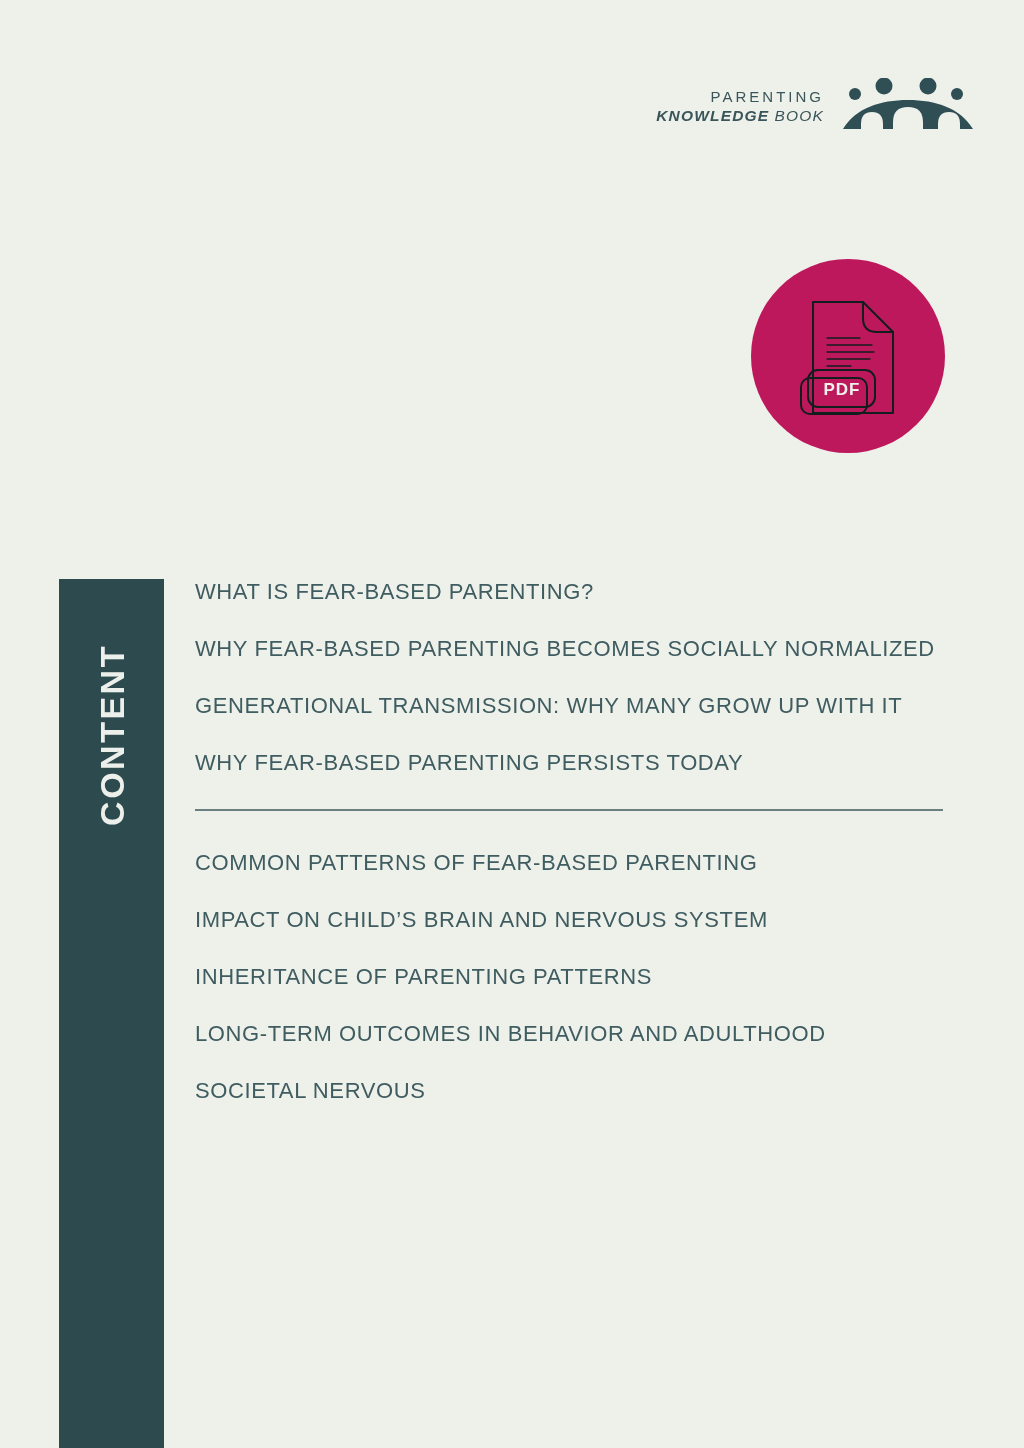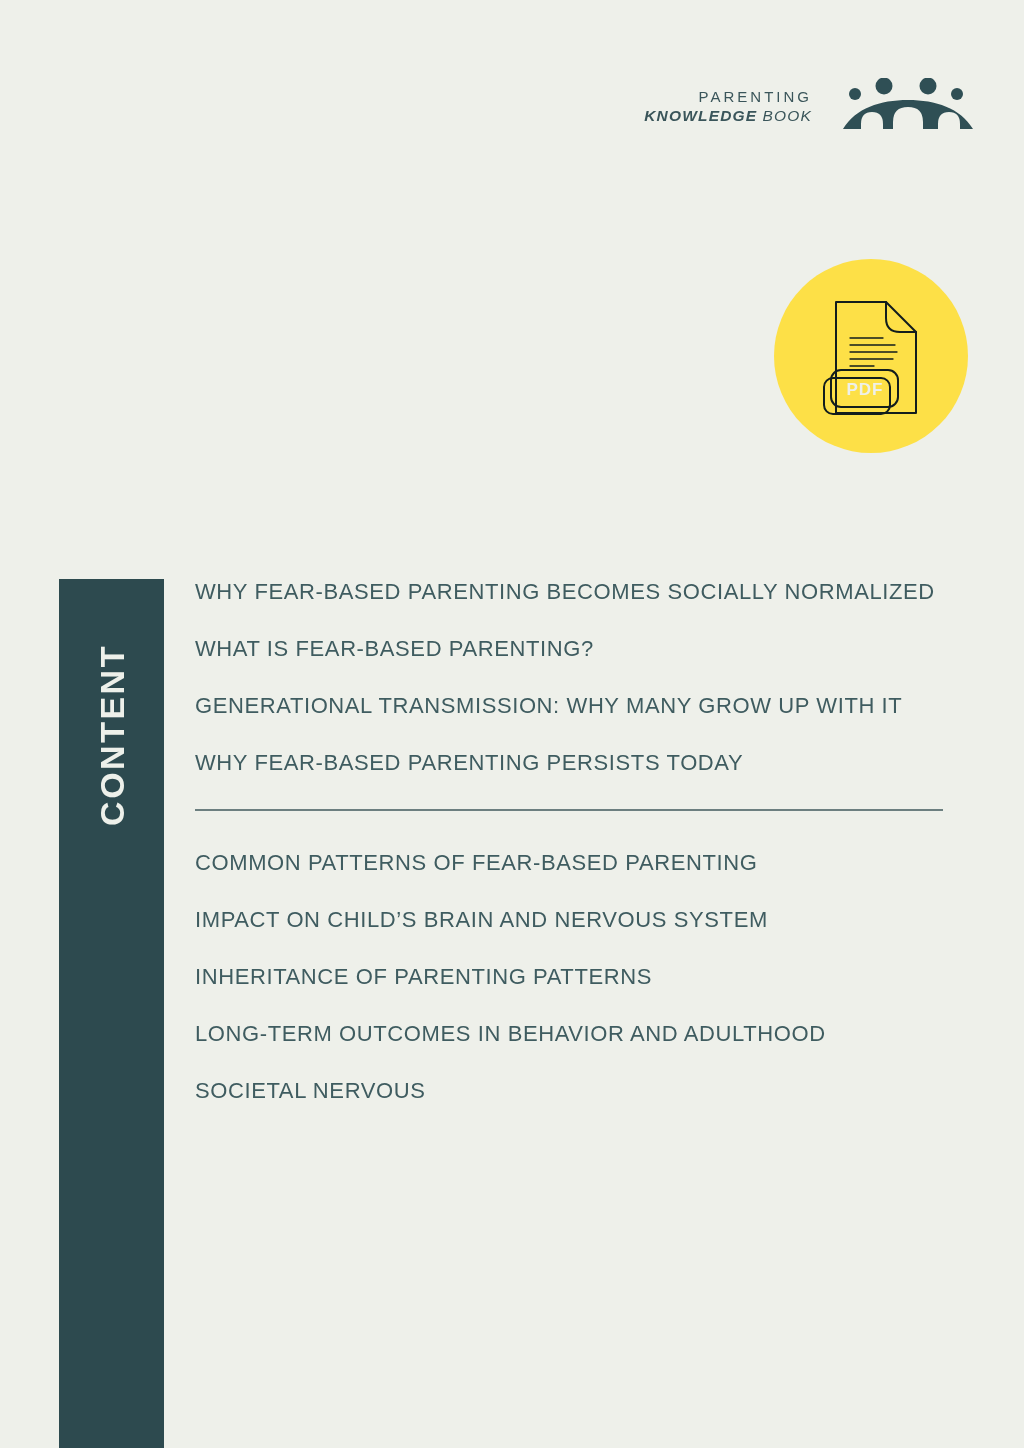--- a/index.html
+++ b/index.html
@@ -12,47 +12,47 @@
     overflow: hidden;
   }
 
   
   .brand {
     position: absolute;
     top: 78px;
     right: 49px;
     display: flex;
     align-items: center;
-    gap: 30px;
+    gap: 18px;
     color: #3a555a;
   }
   .brand-text { text-align: right; }
   .brand-line1 {
     font-size: 15px;
     letter-spacing: 3px;
     line-height: 19px;
   }
   .brand-line2 {
     font-size: 15.5px;
     letter-spacing: 1.2px;
     line-height: 19px;
   }
   .brand-line2 .bi { font-weight: bold; font-style: italic; }
   .brand-line2 .book { margin-left: 5px; font-style: italic; }
   .brand-icon { width: 133px; height: 56px; display: block; }
 
   
   .pdf-circle {
     position: absolute;
-    left: 774px;
+    left: 751px;
     top: 259px;
     width: 194px;
     height: 194px;
     border-radius: 50%;
-    background: #fde047;
+    background: #be185d;
   }
   .pdf-svg { position: absolute; left: 0; top: 0; width: 194px; height: 194px; }
   .pdf-text {
     font-family: "Liberation Sans", sans-serif;
     font-weight: bold;
     font-size: 17px;
     letter-spacing: 1px;
     fill: #eef0ea;
   }
 
@@ -144,22 +144,22 @@
       </g>
       <text class="pdf-text" x="91" y="136" text-anchor="middle">PDF</text>
     </svg>
   </div>
 
   <aside class="content-bar">
     <span class="content-label">CONTENT</span>
   </aside>
 
   <main class="toc">
+    <div class="toc-item">WHAT IS FEAR-BASED PARENTING?</div>
     <div class="toc-item">WHY FEAR-BASED PARENTING BECOMES SOCIALLY NORMALIZED</div>
-    <div class="toc-item">WHAT IS FEAR-BASED PARENTING?</div>
     <div class="toc-item">GENERATIONAL TRANSMISSION: WHY MANY GROW UP WITH IT</div>
     <div class="toc-item">WHY FEAR-BASED PARENTING PERSISTS TODAY</div>
 
     <hr class="divider">
 
     <div class="toc-item">COMMON PATTERNS OF FEAR-BASED PARENTING</div>
     <div class="toc-item">IMPACT ON CHILD’S BRAIN AND NERVOUS SYSTEM</div>
     <div class="toc-item">INHERITANCE OF PARENTING PATTERNS</div>
     <div class="toc-item">LONG-TERM OUTCOMES IN BEHAVIOR AND ADULTHOOD</div>
     <div class="toc-item">SOCIETAL NERVOUS</div>

